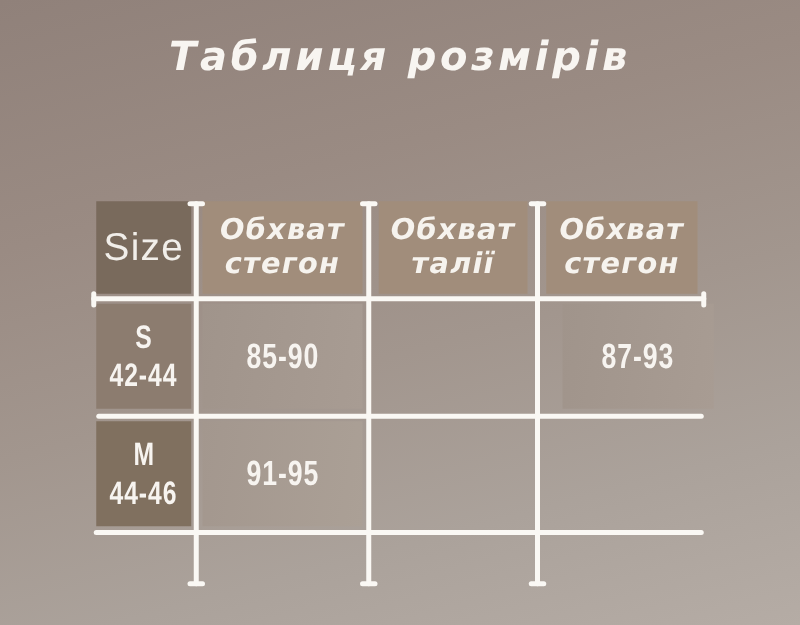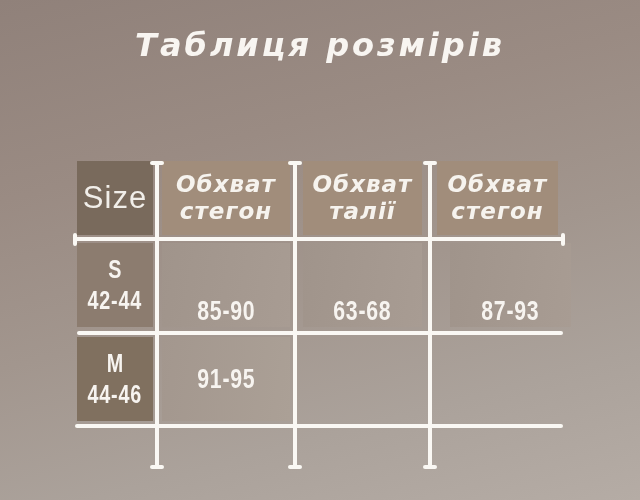--- a/index.html
+++ b/index.html
@@ -42,21 +42,21 @@
   .hdr-hips {left:437px;width:121px;}
 
   .r1{top:243px;height:84px;}
   .r2{top:337px;height:84px;}
   .sizecell{left:77px;width:76px;}
   .r1.sizecell{background:#8c7c6f;}
   .r2.sizecell{background:#80705f;}
   .c-chest{left:162px;width:128px;}
   .c-waist{left:303px;width:119px;}
   .c-hips {left:450px;width:121px;}
-  .r1.datacell{background:linear-gradient(100deg,#a0948b,#a89c93);justify-content:flex-end;}
+  .r1.datacell{background:linear-gradient(100deg,#a0948b,#a89c93);}
   .r2.datacell{background:linear-gradient(100deg,#a3978e,#aba096);justify-content:center;}
 
   .num{
     display:inline-block;
     font-family:"Liberation Sans",sans-serif;
     font-weight:bold;font-size:28px;color:#f7f4f0;
     transform:scaleX(0.76);letter-spacing:1px;
   }
   .sizecell .num{font-size:26px;line-height:1.2;}
 
@@ -90,23 +90,20 @@
     <span>стегон</span>
   </div>
 
   <div class="cell r1 sizecell">
     <span class="num">S</span>
     <span class="num">42-44</span>
   </div>
   <div class="cell r1 datacell c-chest">
     <span class="num">85-90</span>
   </div>
-  <div class="cell r1 datacell c-waist">
-    <span class="num">63-68</span>
-  </div>
   <div class="cell r1 datacell c-hips">
     <span class="num">87-93</span>
   </div>
 
   <div class="cell r2 sizecell">
     <span class="num">M</span>
     <span class="num">44-46</span>
   </div>
   <div class="cell r2 datacell c-chest">
     <span class="num">91-95</span>

